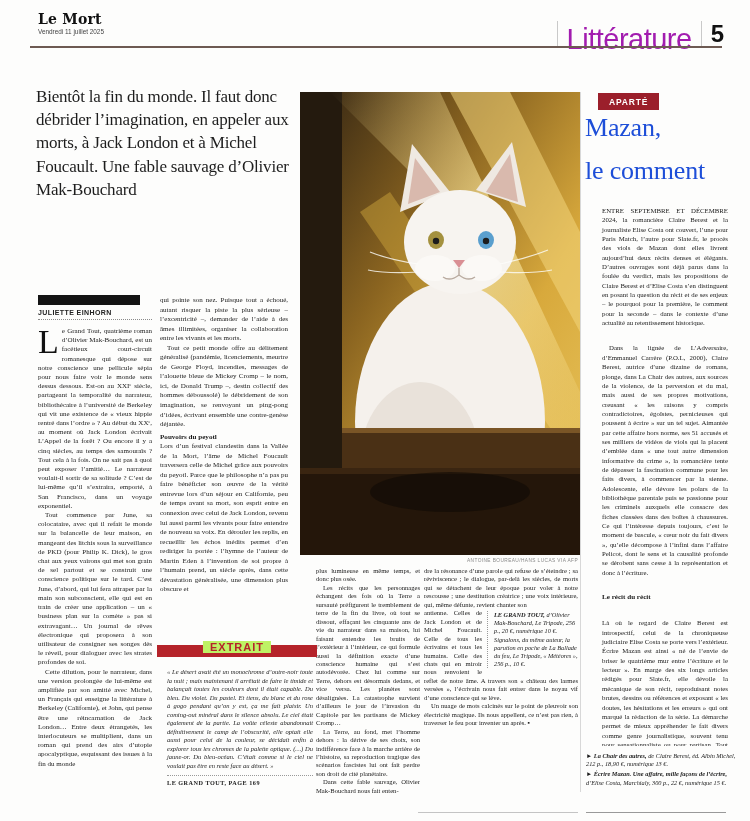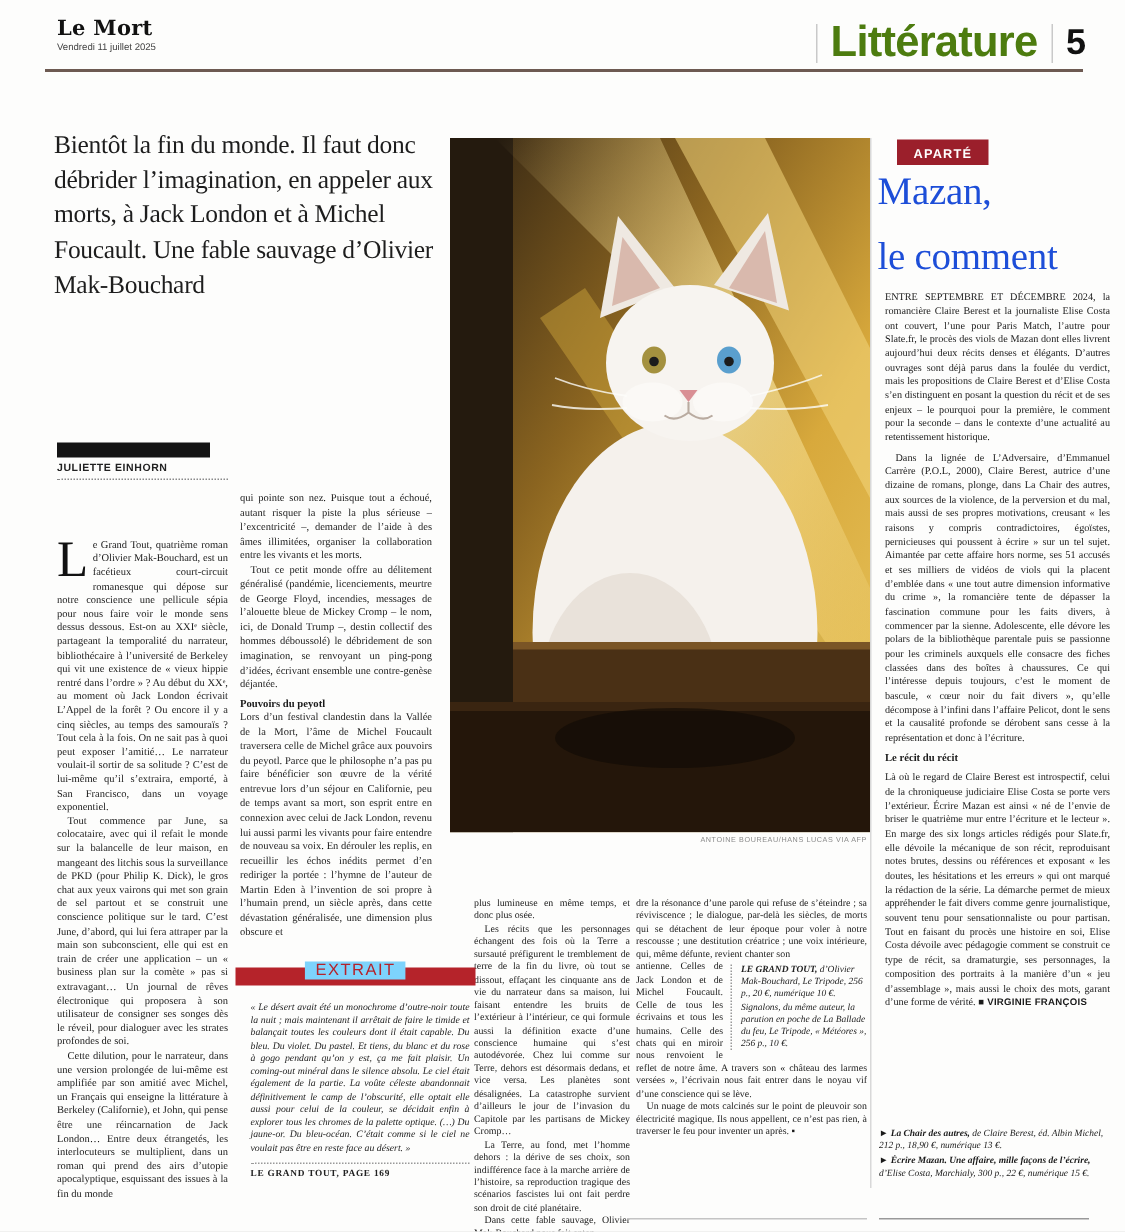--- a/index.html
+++ b/index.html
@@ -6,35 +6,35 @@
   .page{position:relative;width:750px;height:821px;background:#fdfdfc;overflow:hidden;
         font-family:"Liberation Serif",serif;color:#1a1a1a;}
   
   .lm-logo{position:absolute;left:38px;top:11px;font-size:14px;font-weight:700;
            font-family:"DejaVu Serif",serif;letter-spacing:.2px;color:#111;}
   .lm-date{position:absolute;left:38px;top:28px;font-size:6.4px;color:#444;
            font-family:"Liberation Sans",sans-serif;}
   .section-head{position:absolute;right:26px;top:12px;display:flex;align-items:center;
            font-family:"Liberation Sans",sans-serif;}
   .sec-critiques{font-size:29px;font-weight:300;color:#a3a3a3;letter-spacing:-.5px;}
-  .sec-litt{font-size:29px;font-weight:700;color:#4d7c0f;letter-spacing:-.5px;}
+  .sec-litt{font-size:29px;font-weight:400;color:#a21caf;letter-spacing:-.5px;margin-top:11px;}
   .sec-sep{width:1px;height:26px;background:#c9c9c9;margin:0 9px;}
   .sec-page{font-size:24px;font-weight:700;color:#111;}
   .rule-top{position:absolute;left:30px;width:692px;top:46px;height:2px;background:#6d5a52;}
   
   .standfirst{position:absolute;left:36px;top:85px;width:264px;font-size:17px;
               line-height:23.2px;color:#1d1d1d;letter-spacing:-.2px;}
   .headline{position:absolute;left:34px;top:172px;width:280px;font-size:45px;
             line-height:44px;color:#151515;letter-spacing:-.5px;}
   .kicker-bar{position:absolute;left:38px;top:295px;width:102px;height:10px;background:#141414;}
   .byline{position:absolute;left:38px;top:309px;width:114px;font-size:7px;font-weight:700;
           letter-spacing:.4px;border-bottom:1px dotted #8a8a8a;padding-bottom:3px;
           font-family:"Liberation Sans",sans-serif;color:#222;}
   
-  .bodycol{position:absolute;text-align:justify;overflow:hidden;margin-top:32px;}
+  .bodycol{position:absolute;text-align:justify;overflow:hidden;}
   .bodycol p{margin:0;}
   .bodycol p.ind{text-indent:7px;}
   .col1{left:38px;top:327px;width:114px;height:472px;font-size:7px;line-height:9.2px;}
   .col2{left:160px;top:296px;width:128px;height:348px;font-size:7px;line-height:9.55px;}
   .col3{left:316px;top:567px;width:104px;height:228px;font-size:6.6px;line-height:8.45px;}
   .col4{left:424px;top:567px;width:154px;height:228px;font-size:6.6px;line-height:8.45px;}
   .dropcap{float:left;font-size:34px;line-height:27px;padding:1px 3px 0 0;color:#111;}
   .subhead{font-weight:700;margin-top:3px !important;font-size:7.1px;}
   
   .bookbox{float:right;width:84px;margin:2px 0 3px 5px;padding-left:6px;
@@ -43,36 +43,36 @@
   .bookbox .bi-title{font-weight:700;font-style:italic;}
   
   .photo{position:absolute;left:300px;top:92px;width:280px;height:463px;overflow:hidden;}
   .photo-credit{position:absolute;left:420px;top:558px;width:158px;text-align:right;
                 font-size:4.8px;letter-spacing:.4px;color:#8a8a8a;
                 font-family:"Liberation Sans",sans-serif;}
   
   .extrait{position:absolute;left:157px;top:645px;width:160px;}
   .extrait-band{height:12px;background:#b5232a;position:relative;}
   .extrait-label{position:absolute;left:50%;top:-4px;transform:translateX(-50%);
-                 background:#7dd3fc;color:#b5232a;font-family:"Liberation Sans",sans-serif;
-                 font-weight:400;font-size:11px;letter-spacing:1px;padding:0 7px;}
+                 background:#bef264;color:#b5232a;font-family:"Liberation Sans",sans-serif;
+                 font-weight:700;font-size:11px;letter-spacing:1px;padding:0 7px;}
   .extrait-quote{font-style:italic;font-size:6.5px;line-height:8.55px;text-align:justify;
                  padding:11px 4px 0 10px;color:#222;}
   .extrait-sep{border-top:1px dotted #999;margin:4px 4px 3px 10px;}
   .extrait-src{font-size:6.2px;font-weight:700;letter-spacing:.5px;padding-left:10px;color:#222;}
   
   .v-rule{position:absolute;left:580px;top:92px;width:1px;height:700px;background:#d8d8d8;}
   .aparte-kicker{position:absolute;left:598px;top:93px;background:#9b1f2b;color:#fff;
                  font-family:"Liberation Sans",sans-serif;font-weight:700;font-size:8.5px;
                  letter-spacing:.8px;padding:4px 11px 3px;}
   .aparte-title{position:absolute;left:585px;top:117px;width:160px;font-size:26px;
                 line-height:21.5px;color:#1d4ed8;letter-spacing:-.2px;}
   .aparte-body{position:absolute;left:586px;top:190px;width:158px;height:556px;
                font-size:6.8px;line-height:9.35px;text-align:justify;overflow:hidden;}
-  .aparte-body p{margin:4px;}
+  .aparte-body p{margin:16px;}
   .aparte-body p.ind{text-indent:7px;}
   .aparte-sig{font-weight:700;font-size:6.4px;letter-spacing:.2px;
               font-family:"Liberation Sans",sans-serif;}
   .aparte-notes{position:absolute;left:586px;top:752px;width:158px;font-style:italic;
                 font-size:6.3px;line-height:8.2px;}
   .aparte-notes p{margin:0 0 2px;}
   .note-title{font-weight:700;}
   .rule-sb{position:absolute;left:586px;top:812px;width:140px;height:1px;background:#999;}
   .rule-bm{position:absolute;left:418px;top:812px;width:160px;height:1px;background:#c4c4c4;}
   

